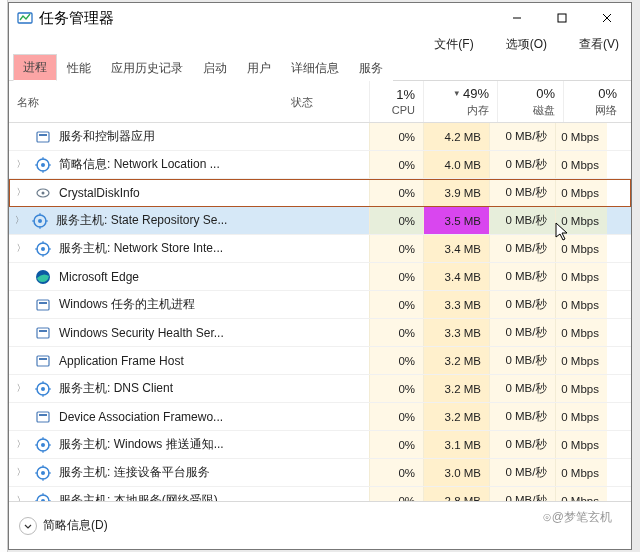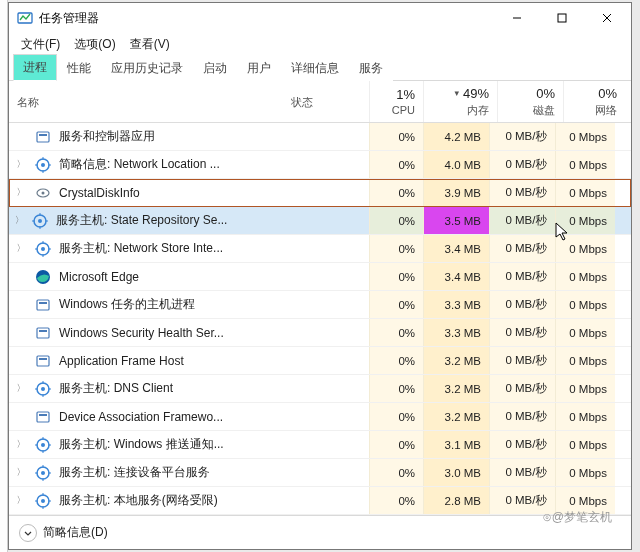--- a/index.html
+++ b/index.html
@@ -27,33 +27,34 @@
     height: 30px;
     display: flex;
     align-items: center;
     padding: 0 2px 0 8px;
     background: #fff;
   }
   .titlebar .app-icon {
     width: 16px; height: 16px; margin-right: 6px;
     display: inline-flex; align-items: center; justify-content: center;
   }
-  .titlebar .title { font-size: 12px; color: #000; }
+  .titlebar .title { font-size: 15px; color: #000; }
   .win-controls { margin-left: auto; display: flex; }
   .win-btn {
     width: 45px; height: 28px;
     display: flex; align-items: center; justify-content: center;
     font-size: 12px; color: #000;
   }
   
   .menubar {
     height: 22px;
     padding: 0 6px;
     display: flex; align-items: center;
-    gap: 2px;
+    gap: 20px;
+    justify-content: flex-end;
   }
   .menubar span { padding: 2px 6px; font-size: 12px; }
   
   .tabs {
     height: 26px;
     border-bottom: 1px solid #d9d9d9;
     display: flex; align-items: flex-end;
     padding: 0 4px;
     background: #fff;
   }
@@ -62,21 +63,21 @@
     font-size: 12px;
     color: #444;
     border: 1px solid transparent;
     border-bottom: none;
     position: relative;
     top: 1px;
     background: #fff;
   }
   .tab.active {
     border-color: #d9d9d9;
-    background: #5eead4;
+    background: #fca5a5;
     border-bottom: 1px solid #fff;
     margin-top: 11px;
   }
   
   .headers {
     display: flex;
     height: 42px;
     border-bottom: 1px solid #ddd;
     align-items: stretch;
     background: #fff;
@@ -125,28 +126,28 @@
   }
   .c-name .caret.hidden { visibility: hidden; }
   .c-name .picon {
     width: 16px; height: 16px; display:inline-flex; align-items:center; justify-content:center;
   }
   .c-name .plabel { font-size: 12px; }
   .c-status { width: 134px; }
   .c-cpu  { width: 54px; background: #fff8e6; }
   .c-mem  { width: 66px; background: #fff0cc; }
   .c-disk { width: 66px; background: #fff8e6; }
-  .c-net  { width: 60px; background: #fff8e6; }
+  .c-net  { width: 52px; background: #fff8e6; }
   .row.selected { outline: 1px solid #b05525; outline-offset: -1px; }
   .row.hover { background: #d6e8f7; }
   .row.hover .c-cpu, .row.hover .c-disk, .row.hover .c-net { background: #e7eedb; }
   .row.hover .c-mem { background: #d946ef; }
   
   .footer {
-    height: 34px;
+    height: 48px;
     border-top: 1px solid #d9d9d9;
     display: flex; align-items: center;
     padding: 0 10px;
     gap: 6px;
   }
   .footer .chev-up {
     width:18px; height:18px; border:1px solid #bbb; border-radius:50%;
     display:inline-flex; align-items:center; justify-content:center; font-size:10px;
   }
   

